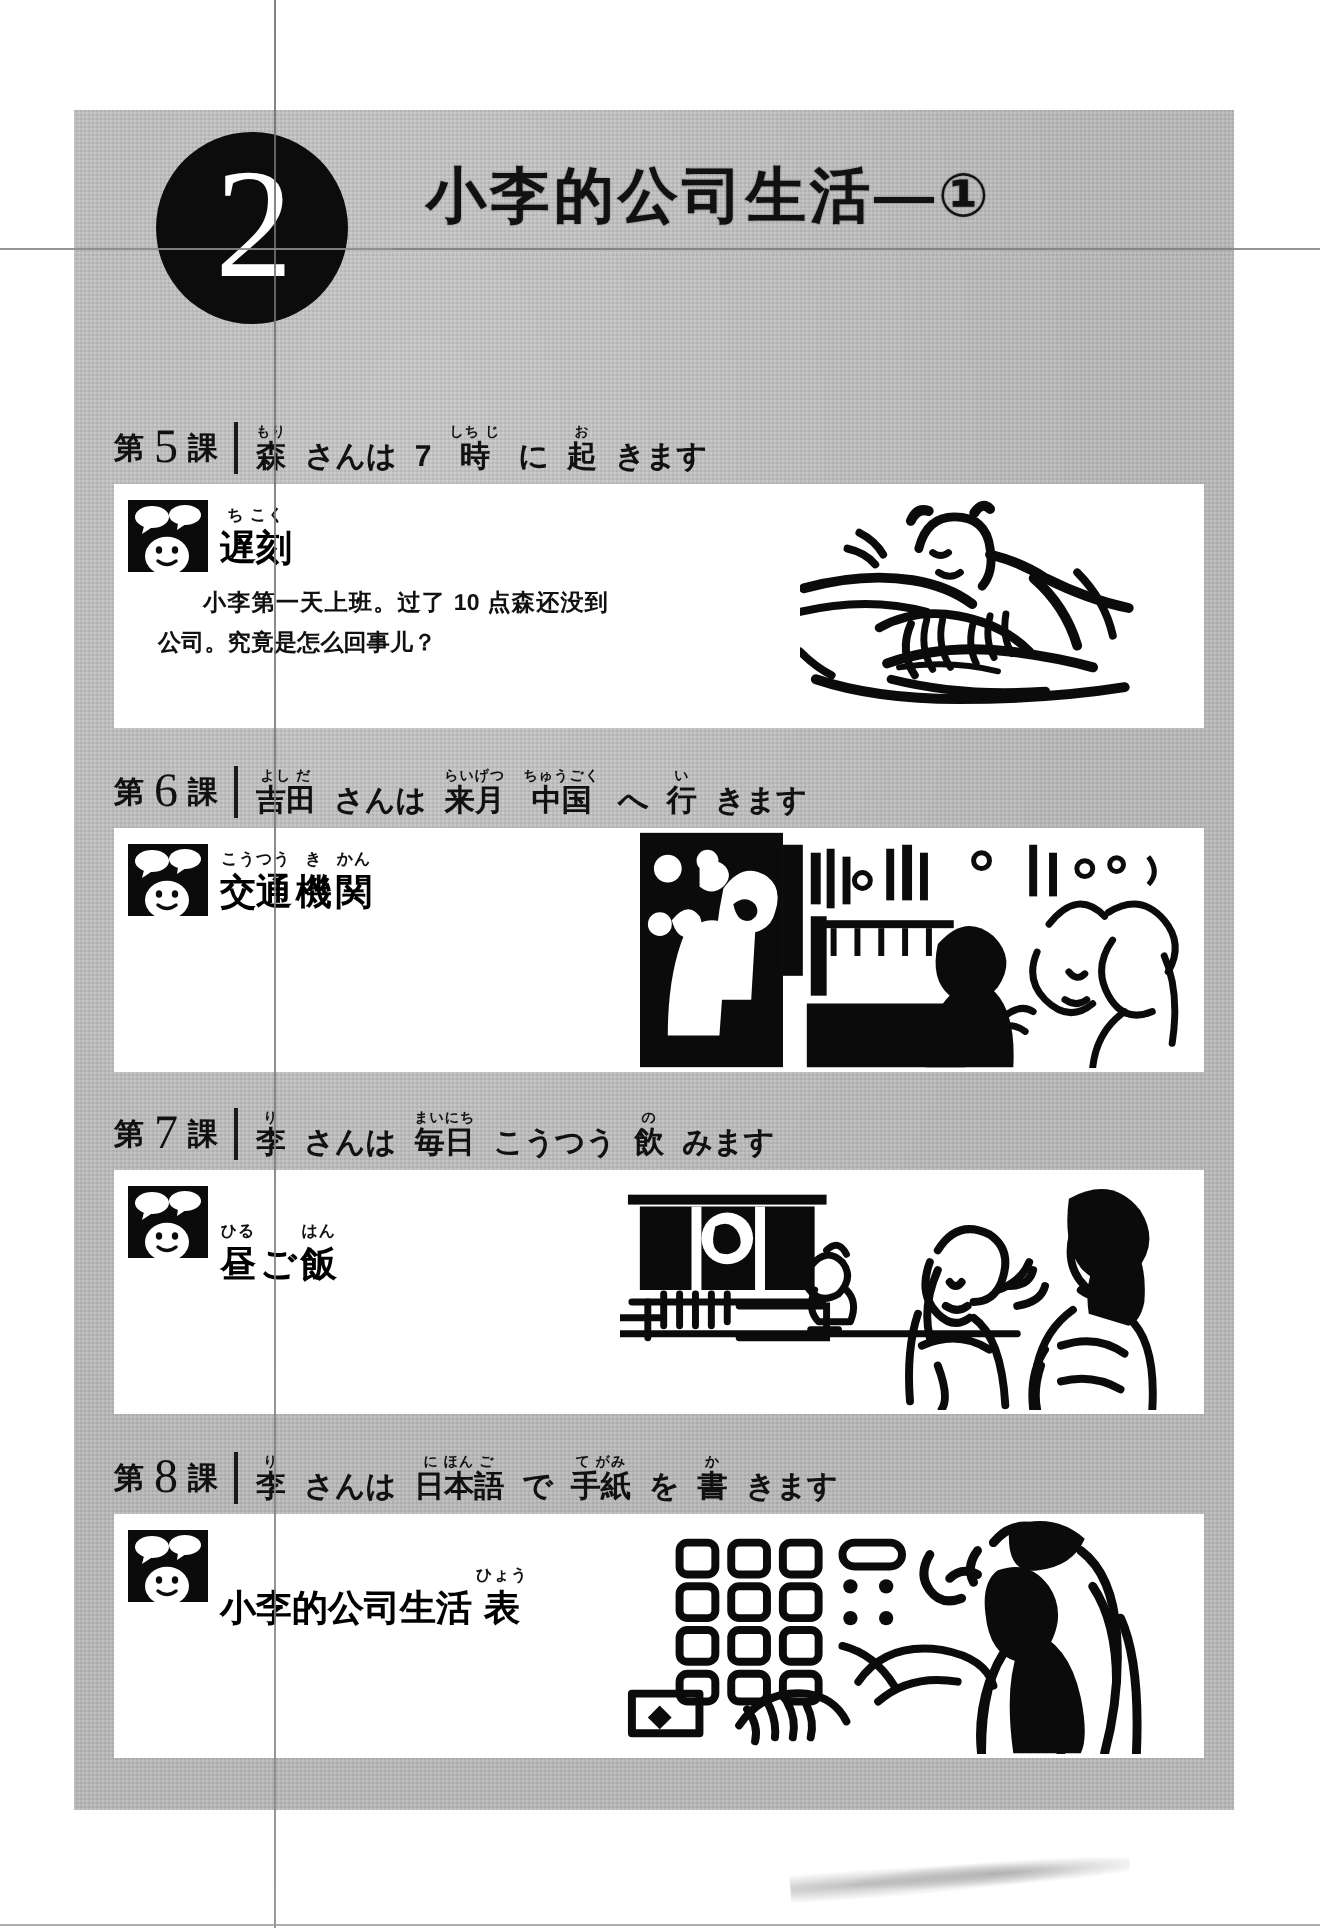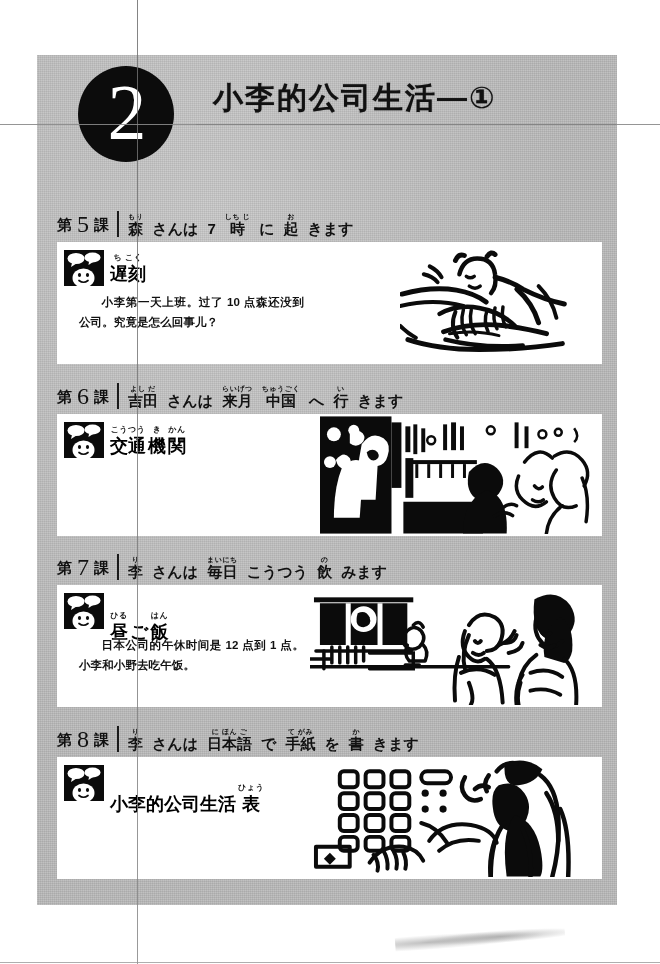--- a/index.html
+++ b/index.html
@@ -355,21 +355,20 @@
         <span class="ruby">
               <span class="rt">ひる</span>
               <span class="rb">昼</span>
             </span>
             <span class="plain">ご</span>
             <span class="ruby">
               <span class="rt">はん</span>
               <span class="rb">飯</span>
             </span>
       </div>
-      <div class="les-text"><span class="ind"></span><span>日本公司的午休时间是 12 点到 1 点。小李和小野去吃午饭。</span></div>
       <div class="art"><svg viewBox="0 0 290 118" width="288" height="118">
     <rect width="290" height="118" fill="#fff"></rect>
     <g fill="#0b0b0b">
       <rect x="4" y="10" width="100" height="5"></rect>
       <path d="M10 16 h88 v42 h-88 z"></path>
     </g>
     <g fill="#fff">
       <rect x="36" y="16" width="5" height="42"></rect>
       <rect x="68" y="16" width="5" height="42"></rect>
       <circle cx="54" cy="32" r="13"></circle>

